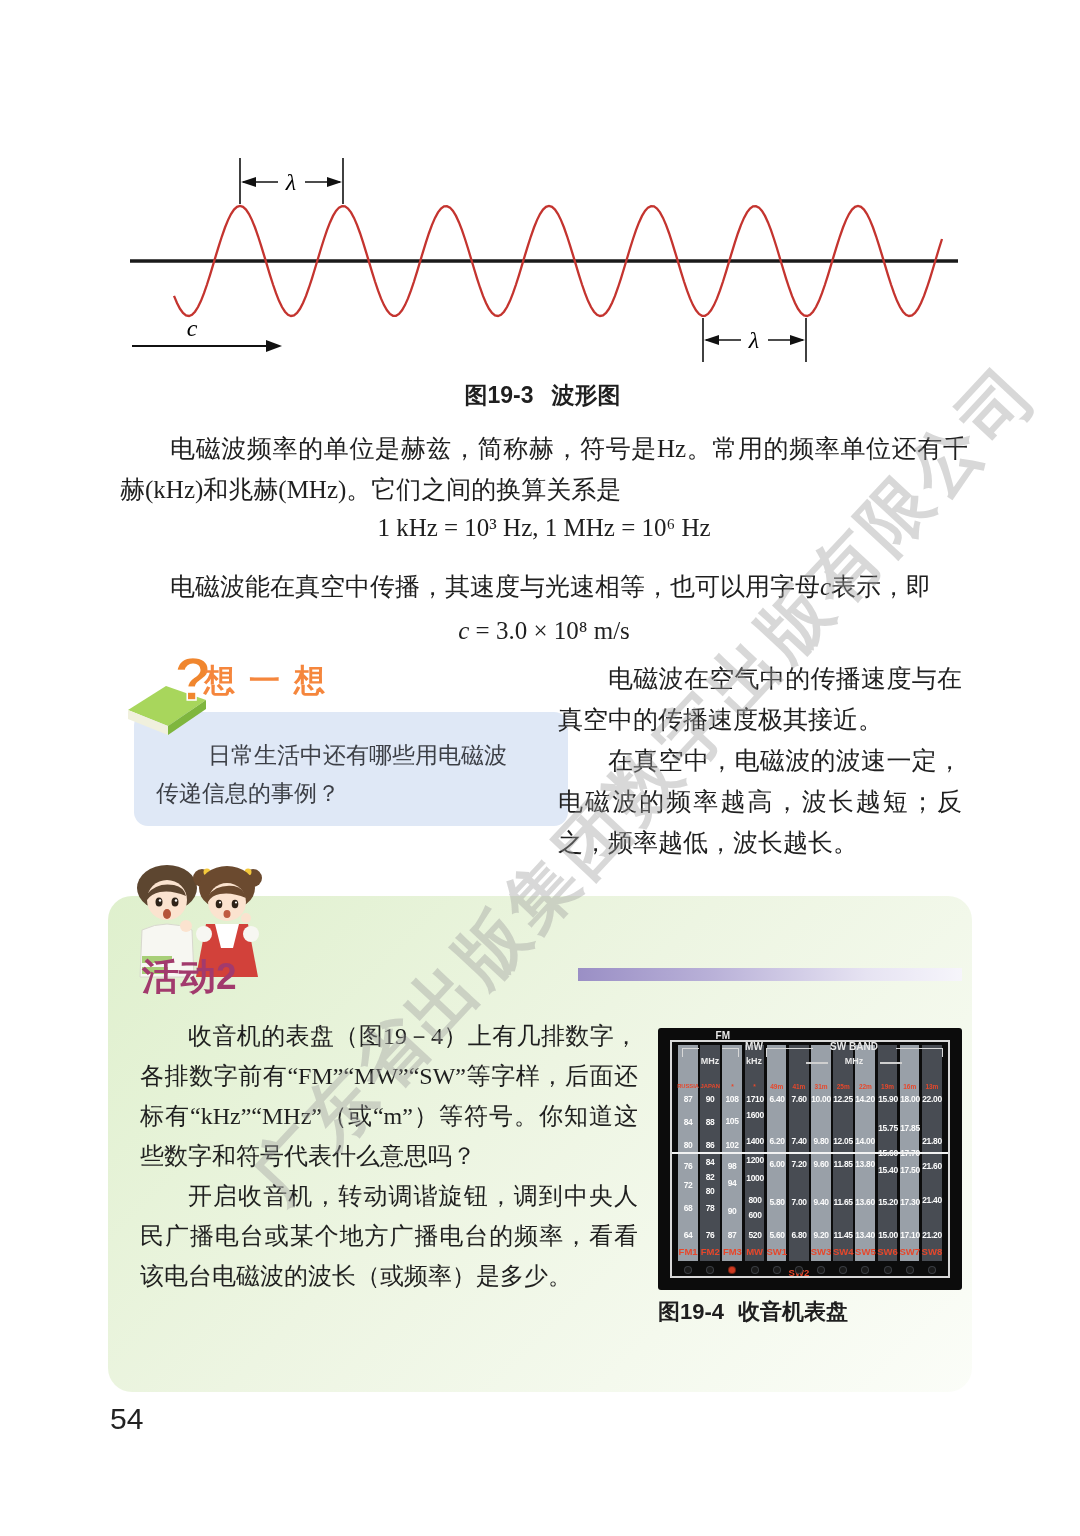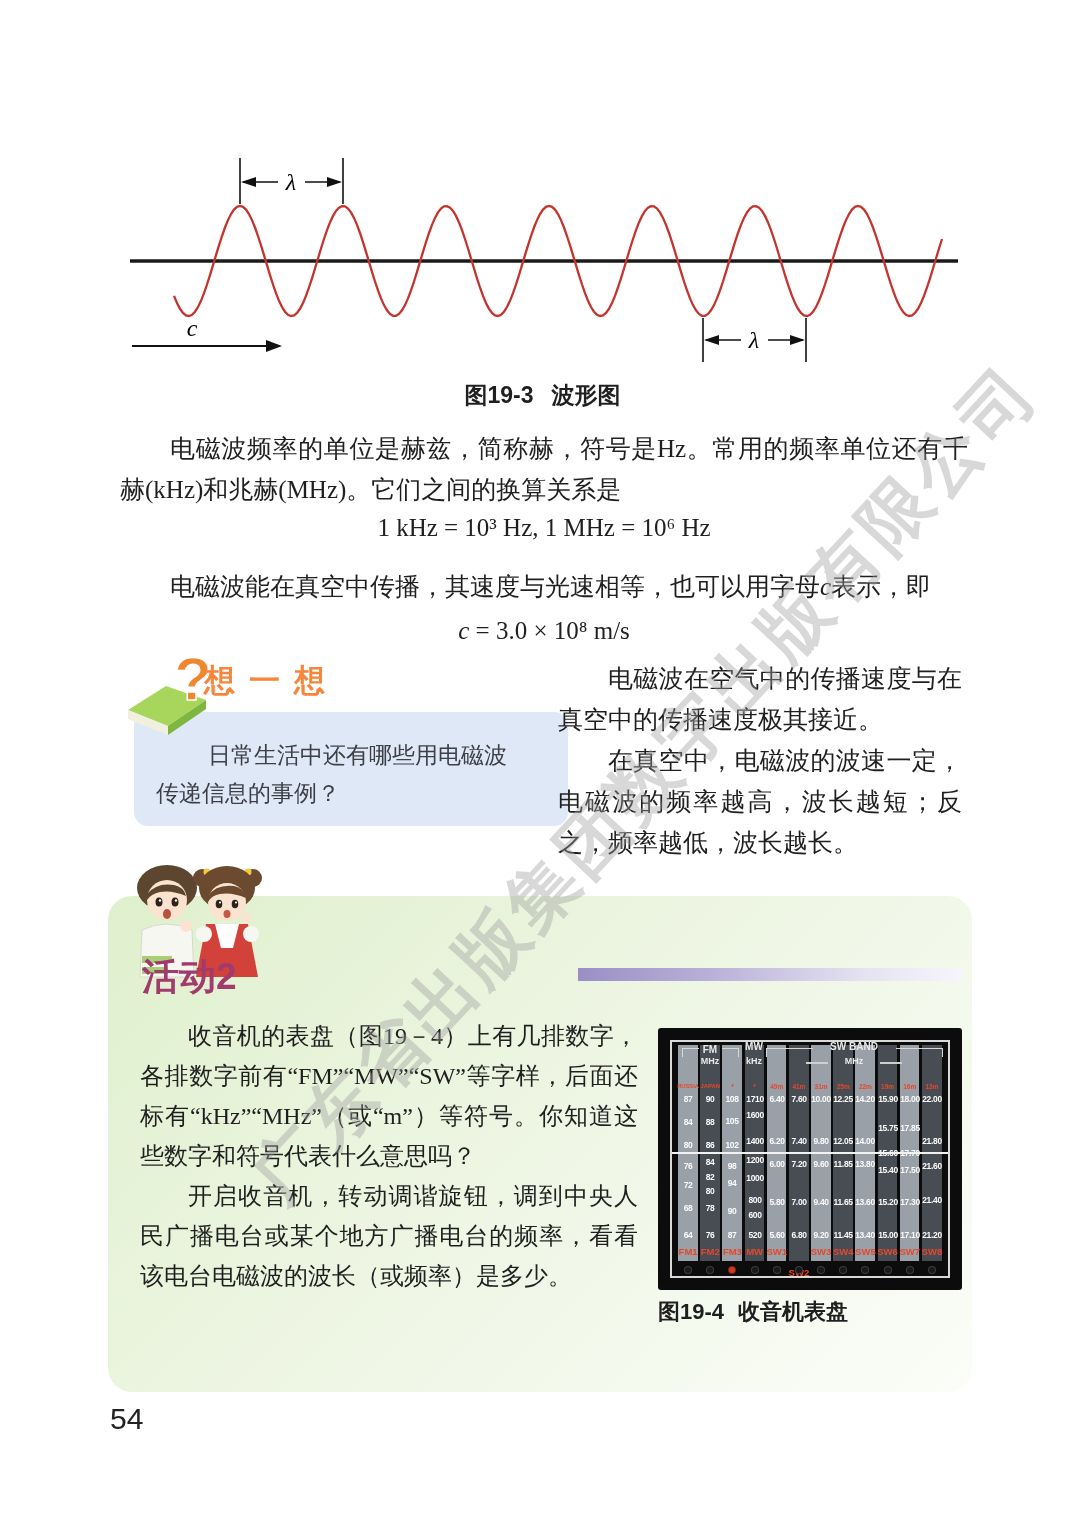--- a/index.html
+++ b/index.html
@@ -315,21 +315,21 @@
         <div class="dial-val" style="left: 240.833px; width: 28.1667px; top: 91.16px; color: rgb(251, 251, 251);">21.80</div>
         <div class="dial-val" style="left: 240.833px; width: 28.1667px; top: 115.64px; color: rgb(251, 251, 251);">21.60</div>
         <div class="dial-val" style="left: 240.833px; width: 28.1667px; top: 149.64px; color: rgb(251, 251, 251);">21.40</div>
         <div class="dial-val" style="left: 240.833px; width: 28.1667px; top: 185px; color: rgb(251, 251, 251);">21.20</div>
         <div class="dial-band" style="left: 241.833px; width: 26.1667px; color: rgb(232, 71, 43);">SW8</div>
         <div class="dial-dot" style="left: 251.917px;"></div>
       </div>
 
     <div class="dial-arm arm-l" style="left:24px;width:16px;"></div>
     <div class="dial-arm arm-r" style="left:64px;width:16px;"></div>
-    <div class="dial-htext" style="left:32px;top:16px;width:40px;font-size:10px;">FM</div>
+    <div class="dial-htext" style="left:32px;top:2px;width:40px;font-size:10px;text-align:right;">FM</div>
     <div class="dial-htext" style="left:32px;top:28px;width:40px;font-size:9px;">MHz</div>
     <div class="dial-htext" style="left:76px;top:13px;width:40px;font-size:10px;">MW</div>
     <div class="dial-htext" style="left:76px;top:28px;width:40px;font-size:9px;text-align:center;">kHz</div>
     <div class="dial-arm arm-l" style="left:108px;width:46px;"></div>
     <div class="dial-arm arm-r" style="left:238px;width:46px;"></div>
     <div class="dial-htext" style="left:136px;top:13px;width:120px;font-size:10px;">SW BAND</div>
     <div class="dial-htext" style="left:136px;top:28px;width:120px;font-size:9px;">MHz</div>
     <div class="dial-dash" style="left:148px;width:22px;"></div>
     <div class="dial-dash" style="left:222px;width:22px;"></div>
     <div class="dial-hline"></div>

